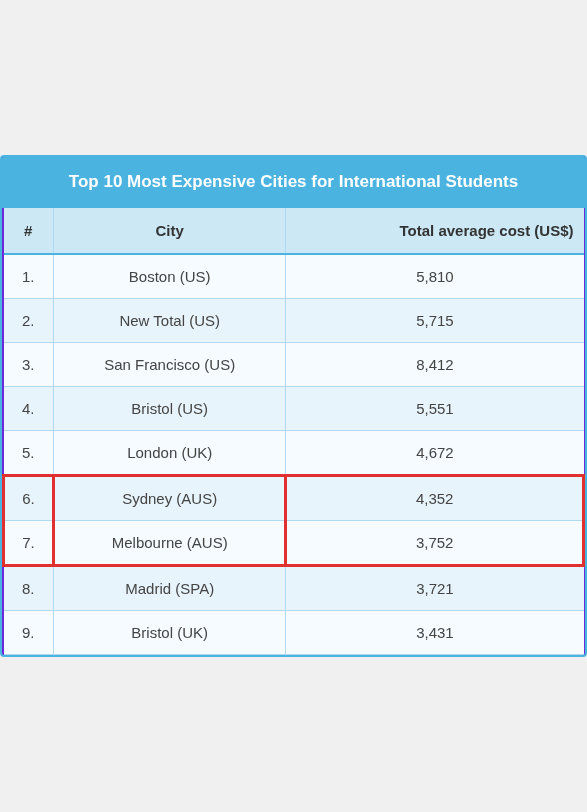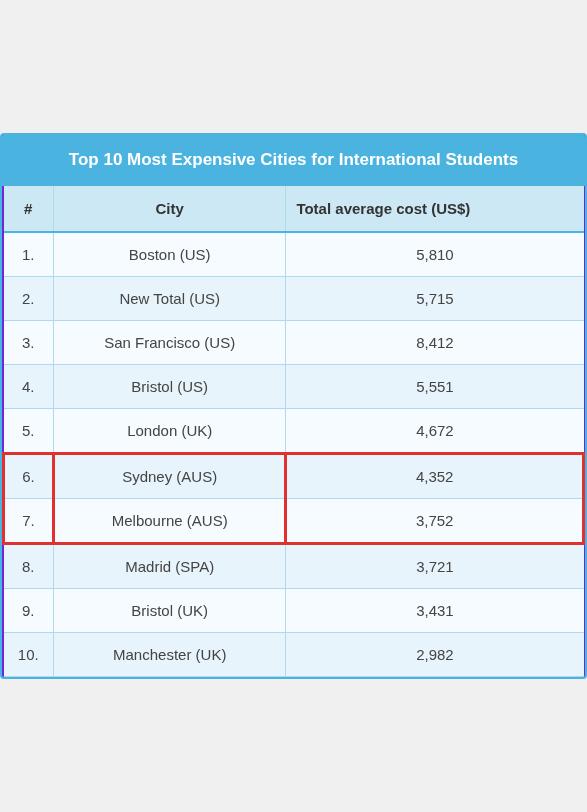--- a/index.html
+++ b/index.html
@@ -59,21 +59,21 @@
 
     thead th.col-num {
       width: 50px;
       text-align: center;
     }
 
     thead th.col-city {
     }
 
     thead th.col-cost {
-      text-align: left;
+      text-align: right;
     }
 
     tbody tr {
       border-bottom: 1px solid #b0d8ef;
     }
 
     tbody tr:nth-child(even) {
       background: #e8f4fb;
     }
 
@@ -184,20 +184,15 @@
         <tr>
           <td class="col-num">8.</td>
           <td class="col-city">Madrid (SPA)</td>
           <td class="col-cost">3,721</td>
         </tr>
         <tr>
           <td class="col-num">9.</td>
           <td class="col-city">Bristol (UK)</td>
           <td class="col-cost">3,431</td>
         </tr>
-        <tr>
-          <td class="col-num">10.</td>
-          <td class="col-city">Manchester (UK)</td>
-          <td class="col-cost">2,982</td>
-        </tr>
       </tbody>
   </table>
 </div>
 
 </body></html>

